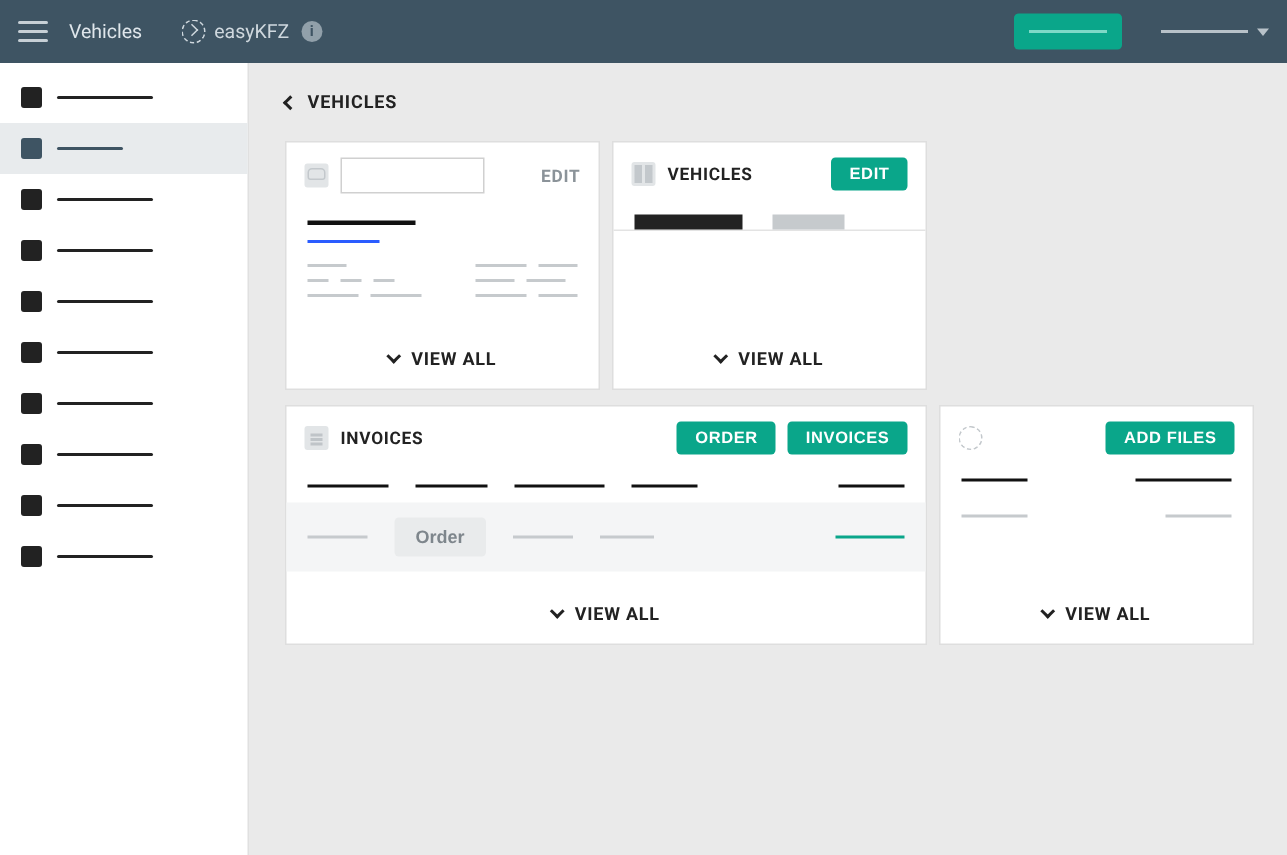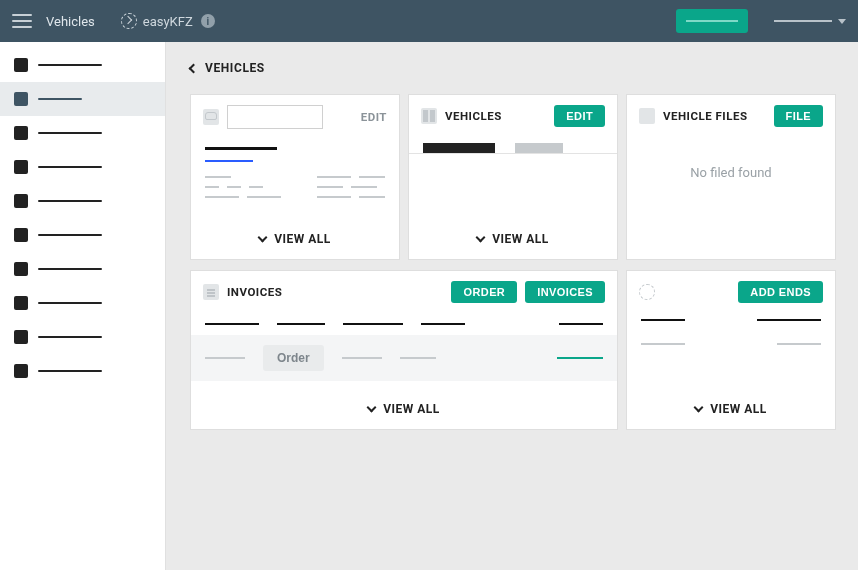--- a/index.html
+++ b/index.html
@@ -239,29 +239,20 @@
           <div class="op-tab inactive"></div>
         </div>
         <div class="op-underline"></div>
         <div class="stretch"></div>
         <div class="view-all">
           <div class="chev-down"></div>
           <span>VIEW ALL</span>
         </div>
       </div>
 
-      <div class="card h-card-top">
-        <div class="card-head">
-          <div class="card-icon file-icon"></div>
-          <span class="card-title">VEHICLE FILES</span>
-          <div class="head-spacer"></div>
-          <button class="head-btn">FILE</button>
-        </div>
-        <div class="empty-msg">No filed found</div>
-      </div>
     </div>
 
     <div class="grid row2">
 
       <div class="card h-card-row2">
         <div class="card-head">
           <div class="card-icon doc-icon"></div>
           <span class="card-title">INVOICES</span>
           <div class="head-spacer"></div>
           <button class="head-btn">ORDER</button>
@@ -285,21 +276,21 @@
         <div class="view-all">
           <div class="chev-down"></div>
           <span>VIEW ALL</span>
         </div>
       </div>
 
       <div class="card h-card-row2">
         <div class="card-head">
           <div class="tires-icon"></div>
           <div class="head-spacer"></div>
-          <button class="head-btn">ADD ENDS</button>
+          <button class="head-btn">ADD FILES</button>
         </div>
         <div class="tires-head">
           <div class="tires-h a"></div>
             <div class="tires-h b"></div>
         </div>
         <div class="tires-row">
           <div class="tires-c a"></div>
             <div class="tires-c b"></div>
         </div>
         <div class="stretch"></div>

